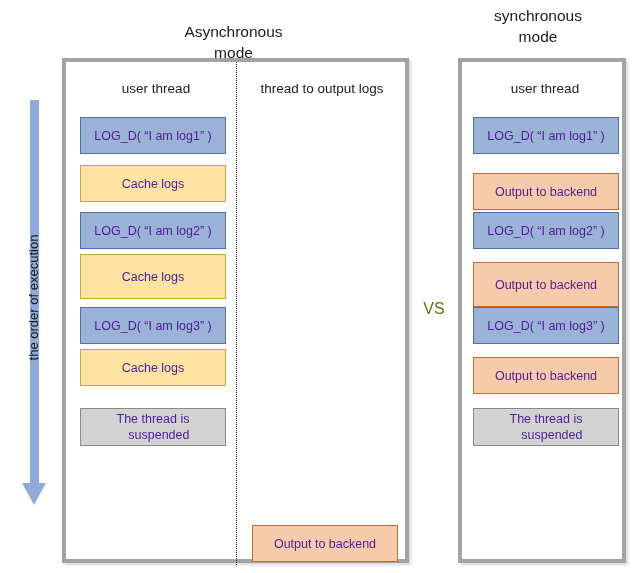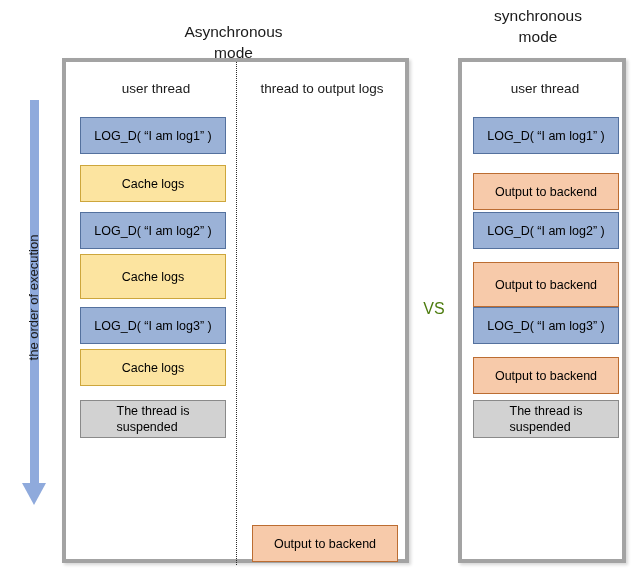--- a/index.html
+++ b/index.html
@@ -101,31 +101,31 @@
 
   
   .step {
     position: absolute;
     box-sizing: border-box;
     border-width: 1px;
     border-style: solid;
     display: flex;
     align-items: center;
     justify-content: center;
-    text-align: left;
+    text-align: right;
     font-size: 12.5px;
     line-height: 16px;
-    color: #000000;
+    color: #4c1d95;
     white-space: pre-line;
   }
   .step.blue   { background: #9BB2D7; border-color: #54719E; }
   .step.yellow { background: #FCE4A0; border-color: #CDA63C; }
   .step.orange { background: #F7CAAA; border-color: #BC6D32; margin-top: 8px; }
   .step.green  { background: #D4E6C4; border-color: #7FA06C; }
-  .step.grey   { background: #D2D2D2; border-color: #8A8A8A; }
+  .step.grey   { background: #D2D2D2; border-color: #8A8A8A; margin-top: 8px; }
 
   
   #vs-label {
     position: absolute;
     left: 412px;
     top: 300px;
     width: 44px;
     text-align: center;
     font-size: 16px;
     color: #4d7c0f;

